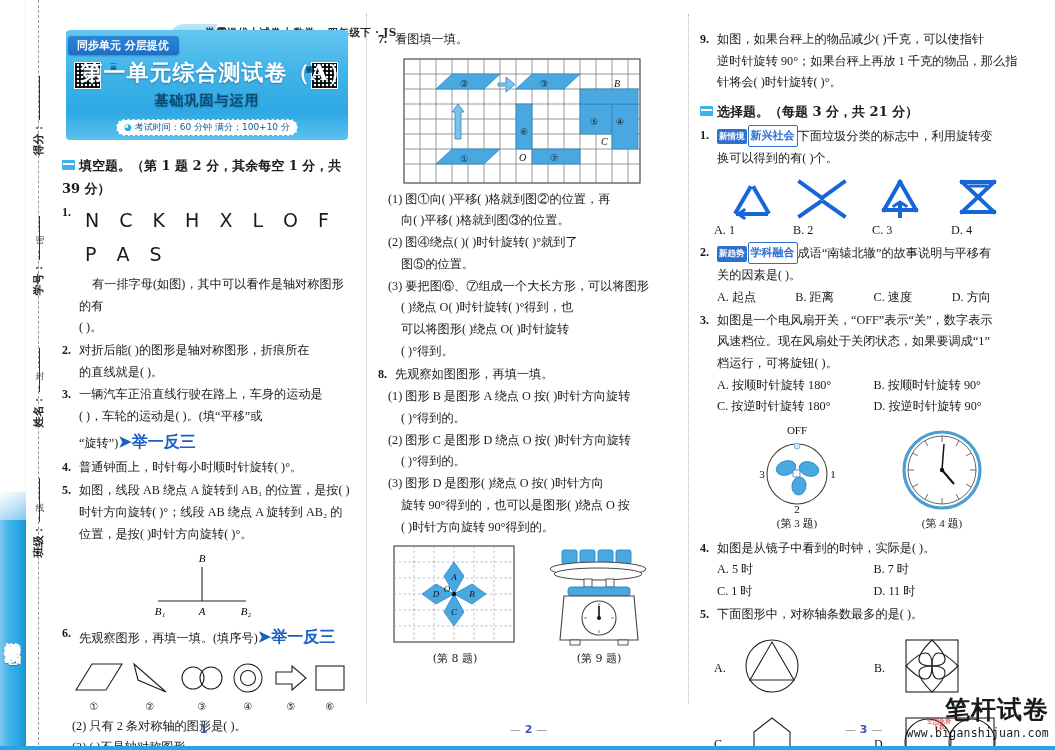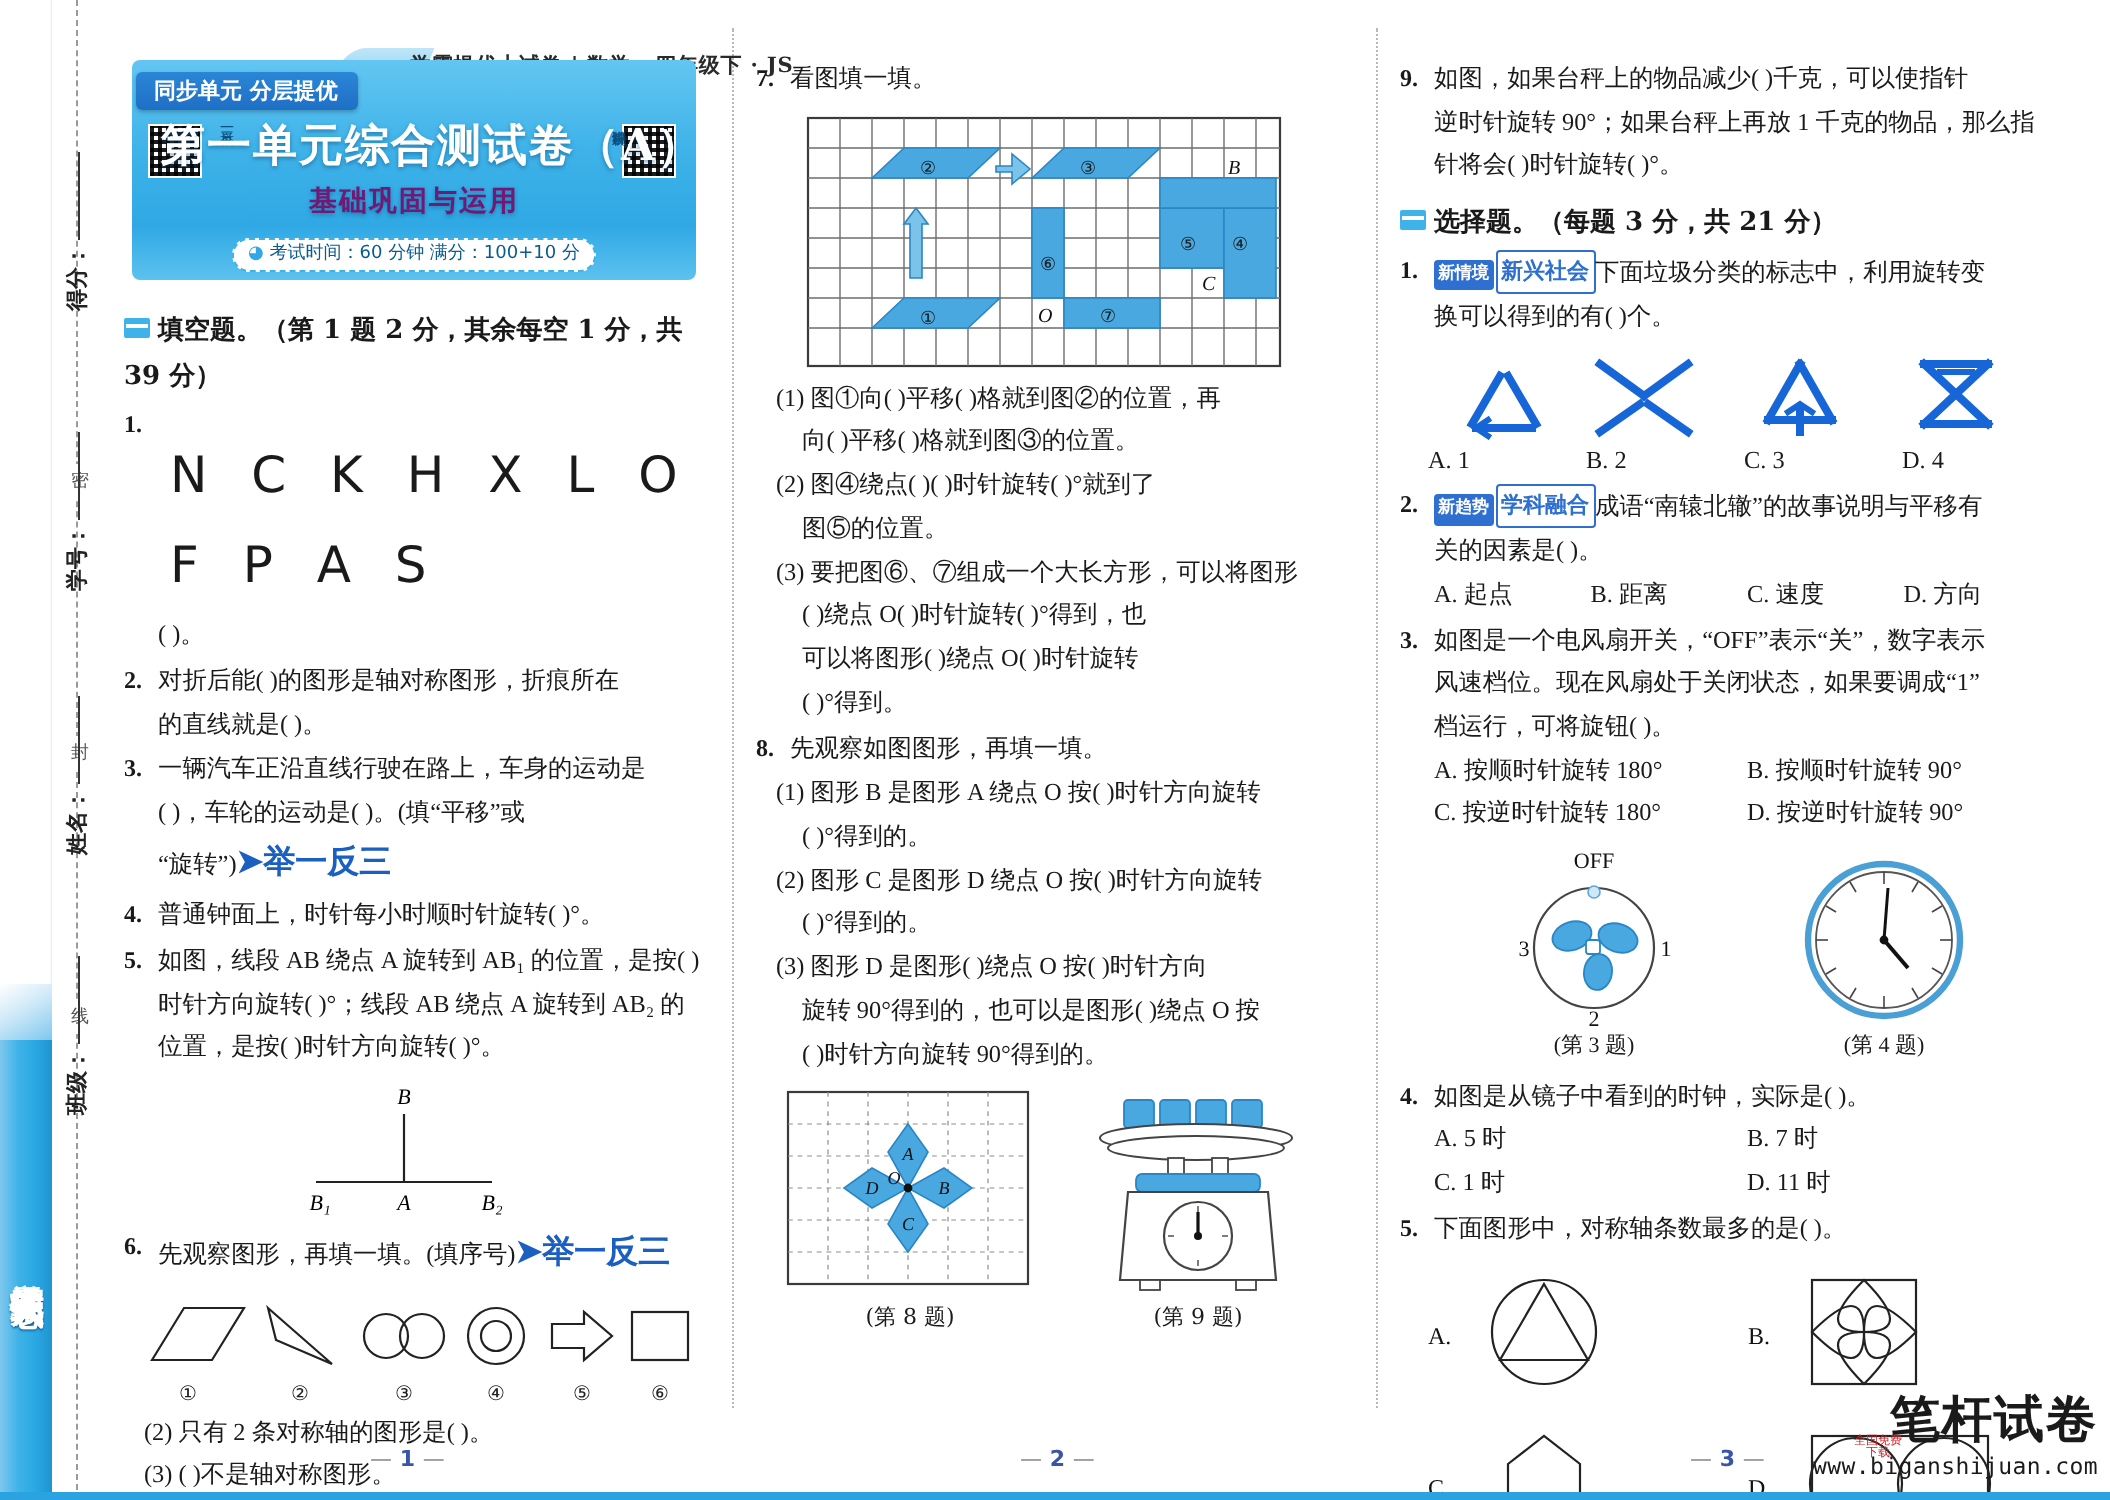--- a/index.html
+++ b/index.html
@@ -133,21 +133,21 @@
     font-family:"DejaVu Serif",serif;
     font-size:22px; font-weight:bold; color:#ffffff;
     letter-spacing:1px;
     text-shadow:0 1px 2px rgba(0,70,120,.5);
     z-index:3;
   }
   #subtitle {
     position:absolute; left:66px; top:92px; width:282px;
     text-align:center;
     font-family:"DejaVu Sans",sans-serif;
-    font-size:14px; font-weight:bold; color:#701a75;
+    font-size:14px; font-weight:bold; color:#0c4a6e;
     letter-spacing:1px;
     text-shadow:0 1px 2px rgba(0,70,120,.45);
     z-index:3;
   }
   #infobar {
     position:absolute; left:116px; top:119px; width:182px; height:17px;
     background:#ffffff; border:1px dashed #3fb3e9; border-radius:9px;
     font-family:"DejaVu Sans",sans-serif;
     font-size:9px; color:#0a5b8f; line-height:15px; text-align:center;
     white-space:nowrap;
@@ -190,23 +190,23 @@
     font-size:11px; font-weight:bold; padding:0px 2px;
     border-radius:2px; vertical-align:1px;
   }
   .blue { color:#1b5fc0; font-weight:bold; font-size:16px; }
   .opts { display:flex; }
   .opts > div { flex:1 1 0; }
 
   
   #letters {
     font-family:"DejaVu Sans",sans-serif;
-    font-size:25px; font-weight:500;
+    font-size:19px; font-weight:500;
     letter-spacing:7px;
-    margin:14px 0 2px 6px;
+    margin:2px 0 2px 6px;
   }
 
   
   svg { display:block; }
   .figcap {
     text-align:center; font-size:11px;
     font-family:"DejaVu Serif",serif;
     margin-top:1px;
   }
 
@@ -286,20 +286,21 @@
   <div style="height:128px"></div>
 
   <div class="sect">
     <span class="marker"></span><span>填空题。（第 1 题 2 分，其余每空 1 分，共 39 分）</span>
   </div>
 
   <div class="q">
     <div class="qn">1.</div>
     <div class="qb">
       <div id="letters">N C K H X L O F P A S</div>
+      <div class="ind">有一排字母(如图)，其中可以看作是轴对称图形的有</div>
       <div>(                                      )。</div>
     </div>
   </div>
 
   <div class="q">
     <div class="qn">2.</div>
     <div class="qb">
       <div>对折后能(            )的图形是轴对称图形，折痕所在</div>
       <div>的直线就是(            )。</div>
     </div>

